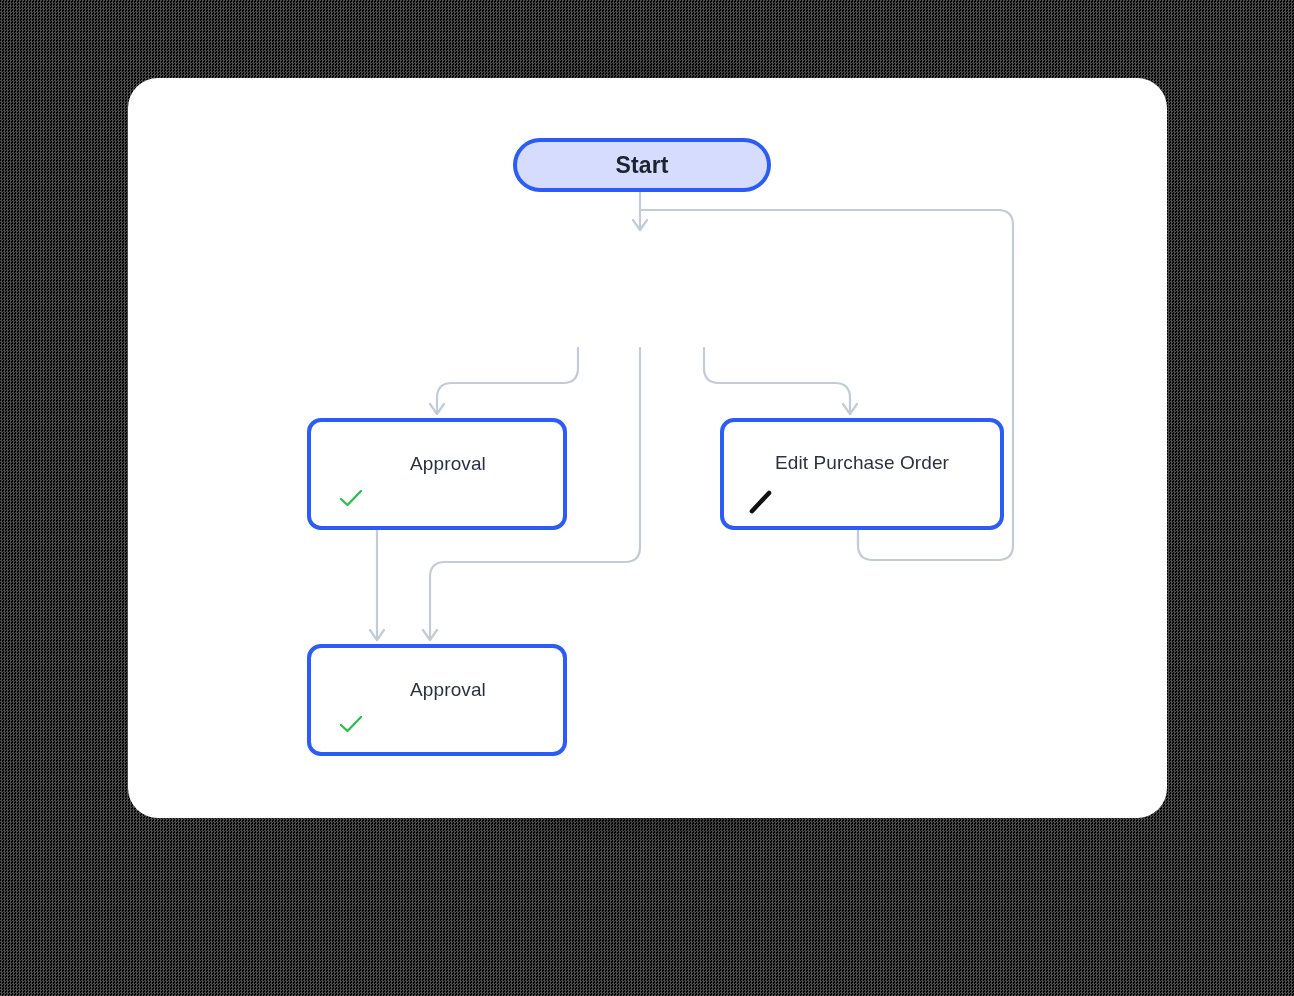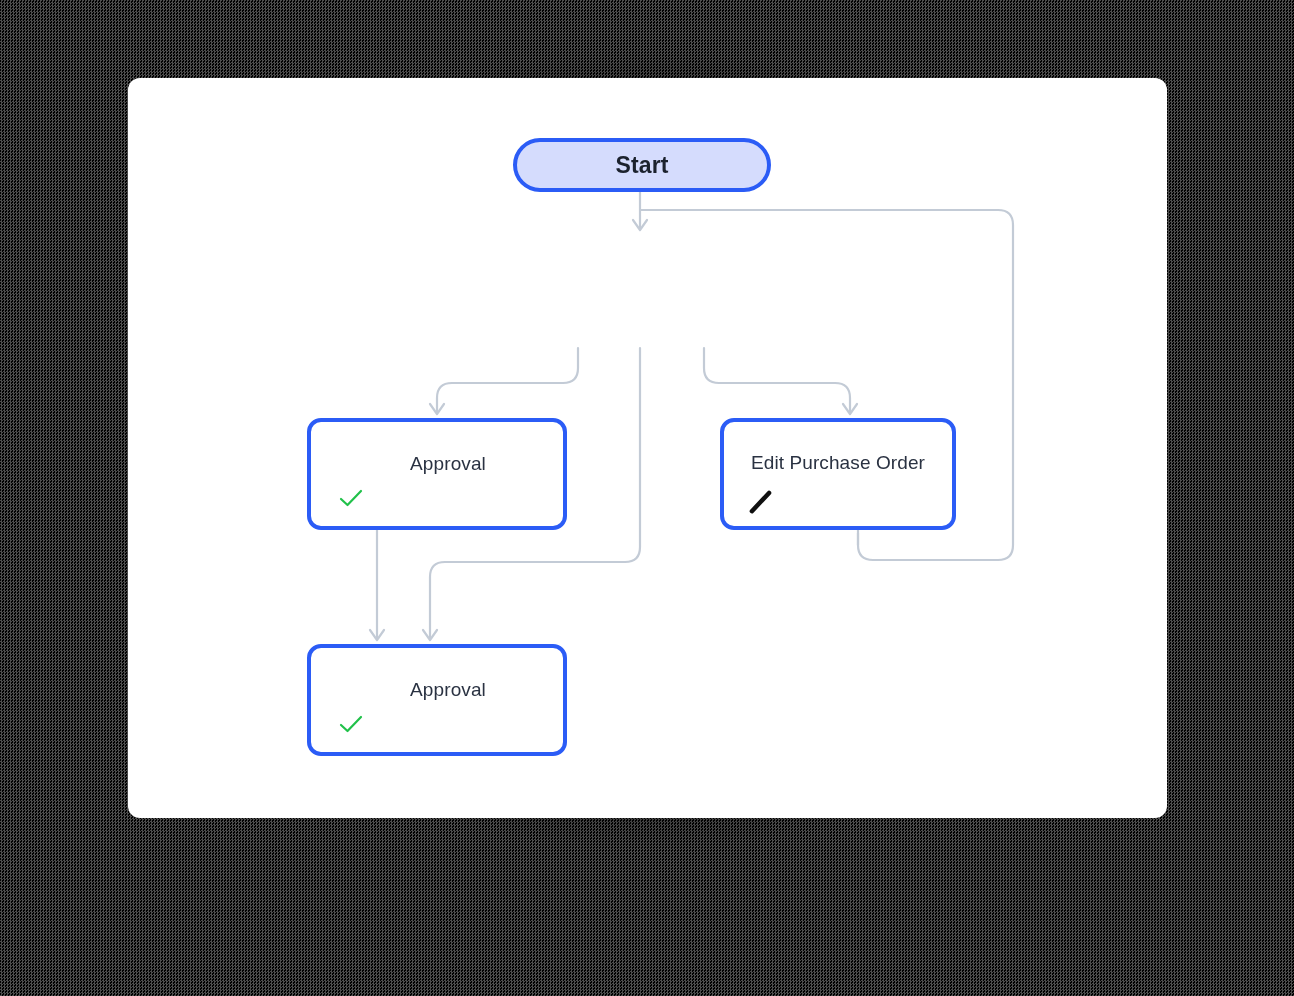--- a/index.html
+++ b/index.html
@@ -41,21 +41,21 @@
   }
 
   
   #canvas-card {
     position: absolute;
     left: 128px;
     top: 78px;
     width: 1039px;
     height: 740px;
     background: #ffffff;
-    border-radius: 12px;
+    border-radius: 30px;
     overflow: hidden;
   }
 
   #edge-layer {
     position: absolute;
     left: 0; top: 0;
     width: 1039px;
     height: 740px;
     pointer-events: none;
   }
@@ -147,21 +147,21 @@
 
     <div class="node" style="left:179px; top:340px; width:260px; height:112px;">
       <div class="node-title" style="top:31px; padding-left:22px;">Approval</div>
       <div class="node-status">
         <svg viewBox="0 0 28 28" width="28" height="28">
           <path d="M4 15 L10.5 21 L24 7" fill="none" stroke="#21C14A" stroke-width="2.2" stroke-linecap="round" stroke-linejoin="round"></path>
         </svg>
       </div>
     </div>
 
-    <div class="node" style="left:592px; top:340px; width:236px; height:112px;">
+    <div class="node" style="left:592px; top:340px; width:284px; height:112px;">
       <div class="node-title" style="top:30px;">Edit Purchase Order</div>
       <div class="node-status" style="left:22px; bottom:12px;">
         <svg viewBox="0 0 28 28" width="30" height="30">
           <path d="M5.5 23.5 L21.5 6.5" fill="none" stroke="#101010" stroke-width="4.2" stroke-linecap="round"></path>
           <path d="M4.6 24.4 L8.0 23.0 L6.0 21.0 Z" fill="#101010"></path>
         </svg>
       </div>
     </div>
 
     <div class="node" style="left:179px; top:566px; width:260px; height:112px;">

